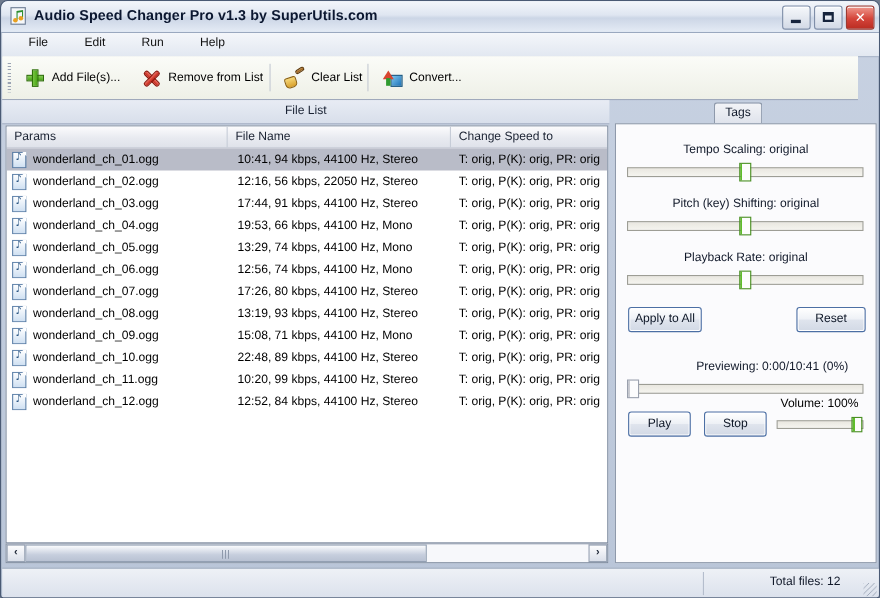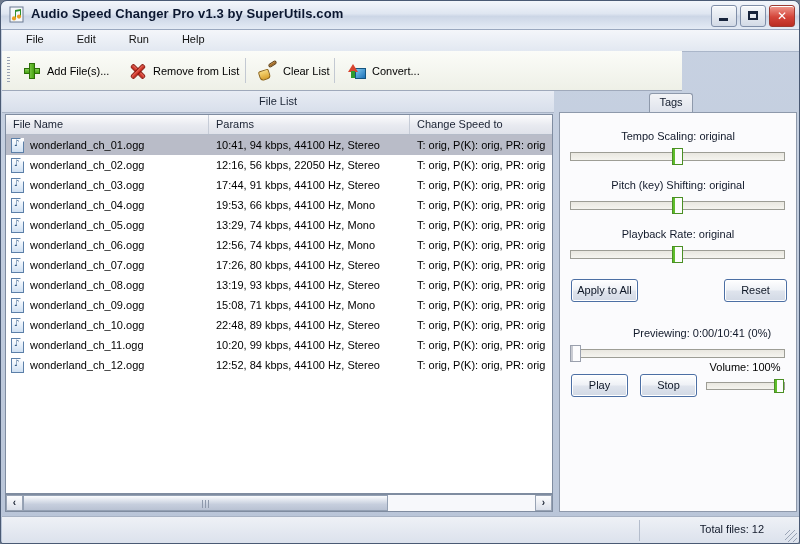--- a/index.html
+++ b/index.html
@@ -33,21 +33,21 @@
   .max-g{position:absolute;left:7px;top:5px;width:10px;height:9px;
          border:2px solid #17243c;border-top-width:3px;box-sizing:border-box;}
 
   
   .menubar{position:absolute;left:1px;top:29px;width:798px;height:21px;
            background:linear-gradient(to bottom,#f4f6fa,#e2e8f1);
            border-bottom:1px solid #aab6c9;}
   .menubar .mi{float:left;padding:3px 9px 0 24px;height:18px;font-size:11px;color:#111;cursor:default;}
 
   
-  .toolbar{position:absolute;left:1px;top:50px;width:680px;height:39px;
+  .toolbar{position:absolute;left:1px;top:50px;width:778px;height:39px;
            background:linear-gradient(to bottom,#fbfcf8,#eef0e7);
            border-bottom:1px solid #9fa9bb;}
   .grip{position:absolute;left:5px;top:6px;width:3px;height:27px;
         background:repeating-linear-gradient(to bottom,#9aa3b3 0 1px,transparent 1px 3px);}
   .tbtn{position:absolute;top:4px;height:31px;display:flex;align-items:center;gap:5px;
         padding:0 6px;cursor:default;white-space:nowrap;font-size:11px;}
   .tsep{position:absolute;top:7px;width:1px;height:25px;background:#c3c9d2;}
   .ticon{width:20px;height:20px;position:relative;flex:0 0 20px;}
 
   
@@ -230,22 +230,22 @@
       <span>Convert...</span>
     </div>
   </div>
 
   <div class="listcap">
     <span>File List</span>
   </div>
 
   <div class="listbox">
     <div class="lvhead">
+      <div class="hc c2">Params</div>
       <div class="hc c1">File Name</div>
-      <div class="hc c2">Params</div>
       <div class="hc c3">Change Speed to</div>
     </div>
     <div class="rows" id="rows">
         <div class="row sel">
           <div class="cell n">
             <span class="fico"></span>
             <span>wonderland_ch_01.ogg</span>
           </div>
           <div class="cell p">10:41, 94 kbps, 44100 Hz, Stereo</div>
           <div class="cell s">T: orig, P(K): orig, PR: orig</div>

